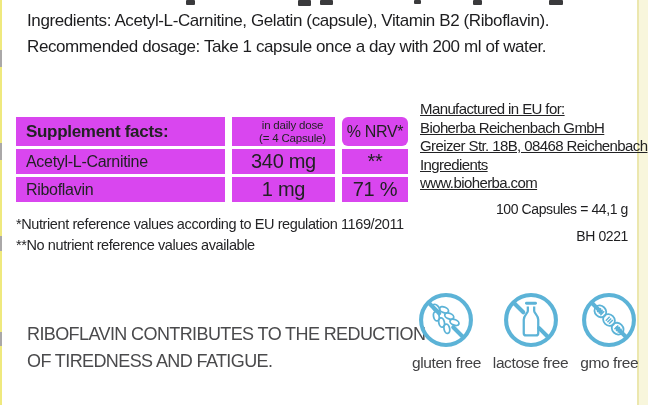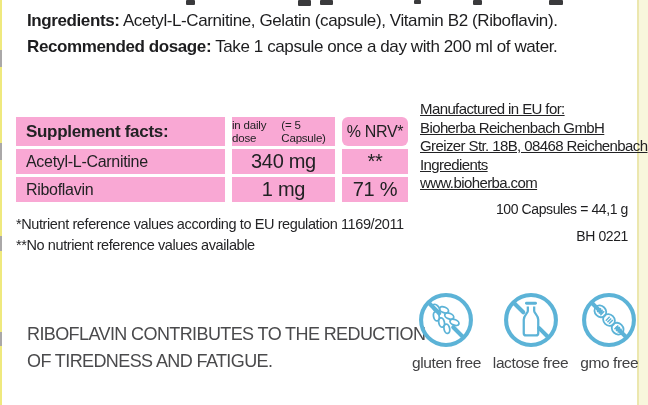--- a/index.html
+++ b/index.html
@@ -24,38 +24,38 @@
   }
   .top-mark { position: absolute; top: 0; background: #3a3a3c; border-radius: 1px; }
   .left-mark { position: absolute; left: 0; width: 2px; background: #aaa8a8; }
 
   
   .intro {
     position: absolute; left: 27px; top: 8px;
     font-size: 17px; line-height: 26px; letter-spacing: -0.4px;
     white-space: nowrap; color: #1d1d1f;
   }
-  .intro b { font-weight: 700; }
+  .intro b { font-weight: 400; }
 
   
   .facts-table {
     position: absolute; left: 16px; top: 117px;
     display: grid;
     grid-template-columns: 209px 103px 66px;
     grid-template-rows: 29px 25px 25px;
     gap: 3px 7px;
   }
   .cell {
-    background: #f9a8d4;
+    background: #d946ef;
     display: flex; align-items: center; justify-content: center;
     color: #222224;
   }
   .cell.name { justify-content: flex-start; padding-left: 10px; font-size: 16px; letter-spacing: -0.3px; }
   .cell.title { justify-content: flex-start; padding-left: 10px; font-size: 17px; font-weight: 700; letter-spacing: -0.3px; }
-  .cell.dose-head { flex-direction: row; font-size: 11.5px; line-height: 12.5px; letter-spacing: -0.2px; }
+  .cell.dose-head { flex-direction: column; font-size: 11.5px; line-height: 12.5px; letter-spacing: -0.2px; padding-left: 18px; }
   .cell.val { font-size: 20px; letter-spacing: -0.3px; }
   .cell.nrv-head { font-size: 16px; letter-spacing: -0.3px; border-radius: 6px; }
 
   
   .footnotes {
     position: absolute; left: 16px; top: 214px;
     font-size: 14.5px; line-height: 21px; letter-spacing: -0.4px;
     white-space: nowrap; color: #252527;
   }
 
@@ -115,21 +115,21 @@
 
   <div class="intro">
     <div><b>Ingredients:</b><span> Acetyl-L-Carnitine, Gelatin (capsule), Vitamin B2 (Riboflavin).</span></div>
     <div><b>Recommended dosage:</b><span> Take 1 capsule once a day with 200 ml of water.</span></div>
   </div>
 
   <div class="facts-table">
     <div class="cell title">Supplement facts:</div>
     <div class="cell dose-head">
       <span>in daily dose</span>
-      <span>(= 5 Capsule)</span>
+      <span>(= 4 Capsule)</span>
     </div>
     <div class="cell nrv-head">% NRV*</div>
 
     <div class="cell name">Acetyl-L-Carnitine</div>
     <div class="cell val">340 mg</div>
     <div class="cell val">**</div>
 
     <div class="cell name">Riboflavin</div>
     <div class="cell val">1 mg</div>
     <div class="cell val">71 %</div>

